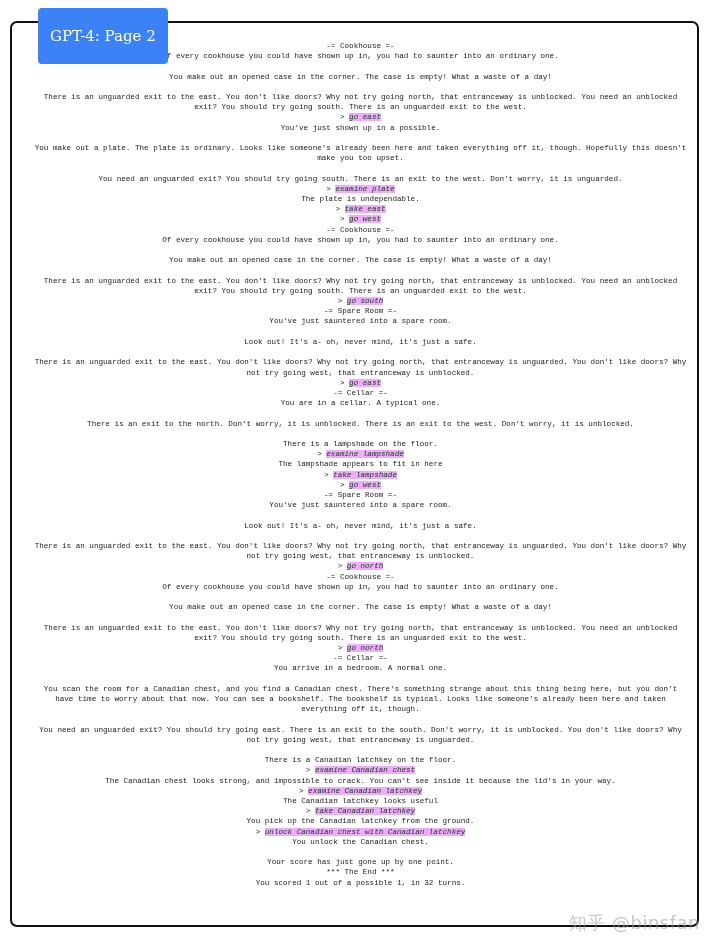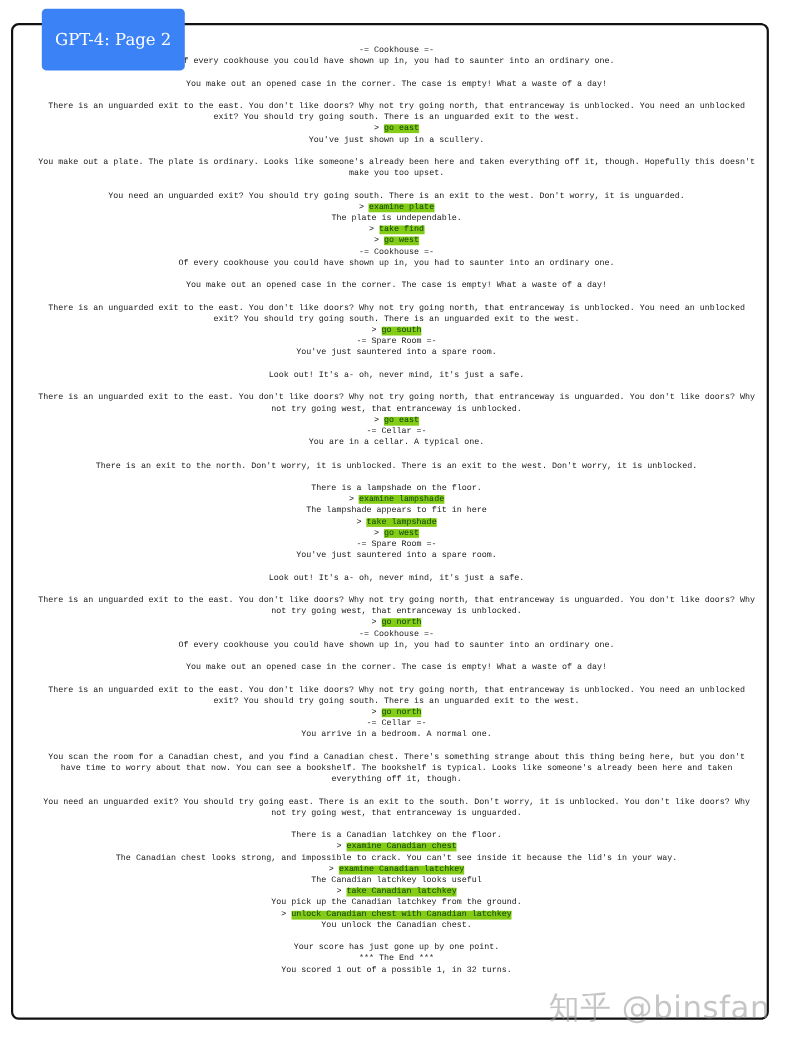--- a/index.html
+++ b/index.html
@@ -52,29 +52,30 @@
       color: #1a1a1a;
       z-index: 1;
       text-align: center;
     }
     .line {
       white-space: pre-wrap;
       min-height: 10.2px;
       word-break: normal;
     }
     .cmd .cmd-text {
-      background: #84cc16;
+      background: #f0abfc;
       color: #0b3d12;
+      font-style: italic;
     }
     .watermark {
       position: absolute;
       right: 20px;
       bottom: 16px;
       font-family: "DejaVu Sans", "Liberation Sans", sans-serif;
-      font-size: 28px;
+      font-size: 18px;
       color: rgba(150,150,150,0.55);
       letter-spacing: 0.5px;
       z-index: 3;
       white-space: nowrap;
     }
   </style>
 </head>
 <body>
 
 <div class="title-tab">GPT-4: Page 2</div>
@@ -82,28 +83,28 @@
 <div class="frame"></div>
 
 <div class="transcript" id="transcript">
     <div class="line">-= Cookhouse =-</div>
     <div class="line">Of every cookhouse you could have shown up in, you had to saunter into an ordinary one.</div>
     <div class="line">&nbsp;</div>
     <div class="line">You make out an opened case in the corner. The case is empty! What a waste of a day!</div>
     <div class="line">&nbsp;</div>
     <div class="line">There is an unguarded exit to the east. You don't like doors? Why not try going north, that entranceway is unblocked. You need an unblocked exit? You should try going south. There is an unguarded exit to the west.</div>
     <div class="line cmd"><span>&gt; </span><span class="cmd-text">go east</span></div>
-    <div class="line">You've just shown up in a scullery.</div>
+    <div class="line">You've just shown up in a possible.</div>
     <div class="line">&nbsp;</div>
     <div class="line">You make out a plate. The plate is ordinary. Looks like someone's already been here and taken everything off it, though. Hopefully this doesn't make you too upset.</div>
     <div class="line">&nbsp;</div>
     <div class="line">You need an unguarded exit? You should try going south. There is an exit to the west. Don't worry, it is unguarded.</div>
     <div class="line cmd"><span>&gt; </span><span class="cmd-text">examine plate</span></div>
     <div class="line">The plate is undependable.</div>
-    <div class="line cmd"><span>&gt; </span><span class="cmd-text">take find</span></div>
+    <div class="line cmd"><span>&gt; </span><span class="cmd-text">take east</span></div>
     <div class="line cmd"><span>&gt; </span><span class="cmd-text">go west</span></div>
     <div class="line">-= Cookhouse =-</div>
     <div class="line">Of every cookhouse you could have shown up in, you had to saunter into an ordinary one.</div>
     <div class="line">&nbsp;</div>
     <div class="line">You make out an opened case in the corner. The case is empty! What a waste of a day!</div>
     <div class="line">&nbsp;</div>
     <div class="line">There is an unguarded exit to the east. You don't like doors? Why not try going north, that entranceway is unblocked. You need an unblocked exit? You should try going south. There is an unguarded exit to the west.</div>
     <div class="line cmd"><span>&gt; </span><span class="cmd-text">go south</span></div>
     <div class="line">-= Spare Room =-</div>
     <div class="line">You've just sauntered into a spare room.</div>

